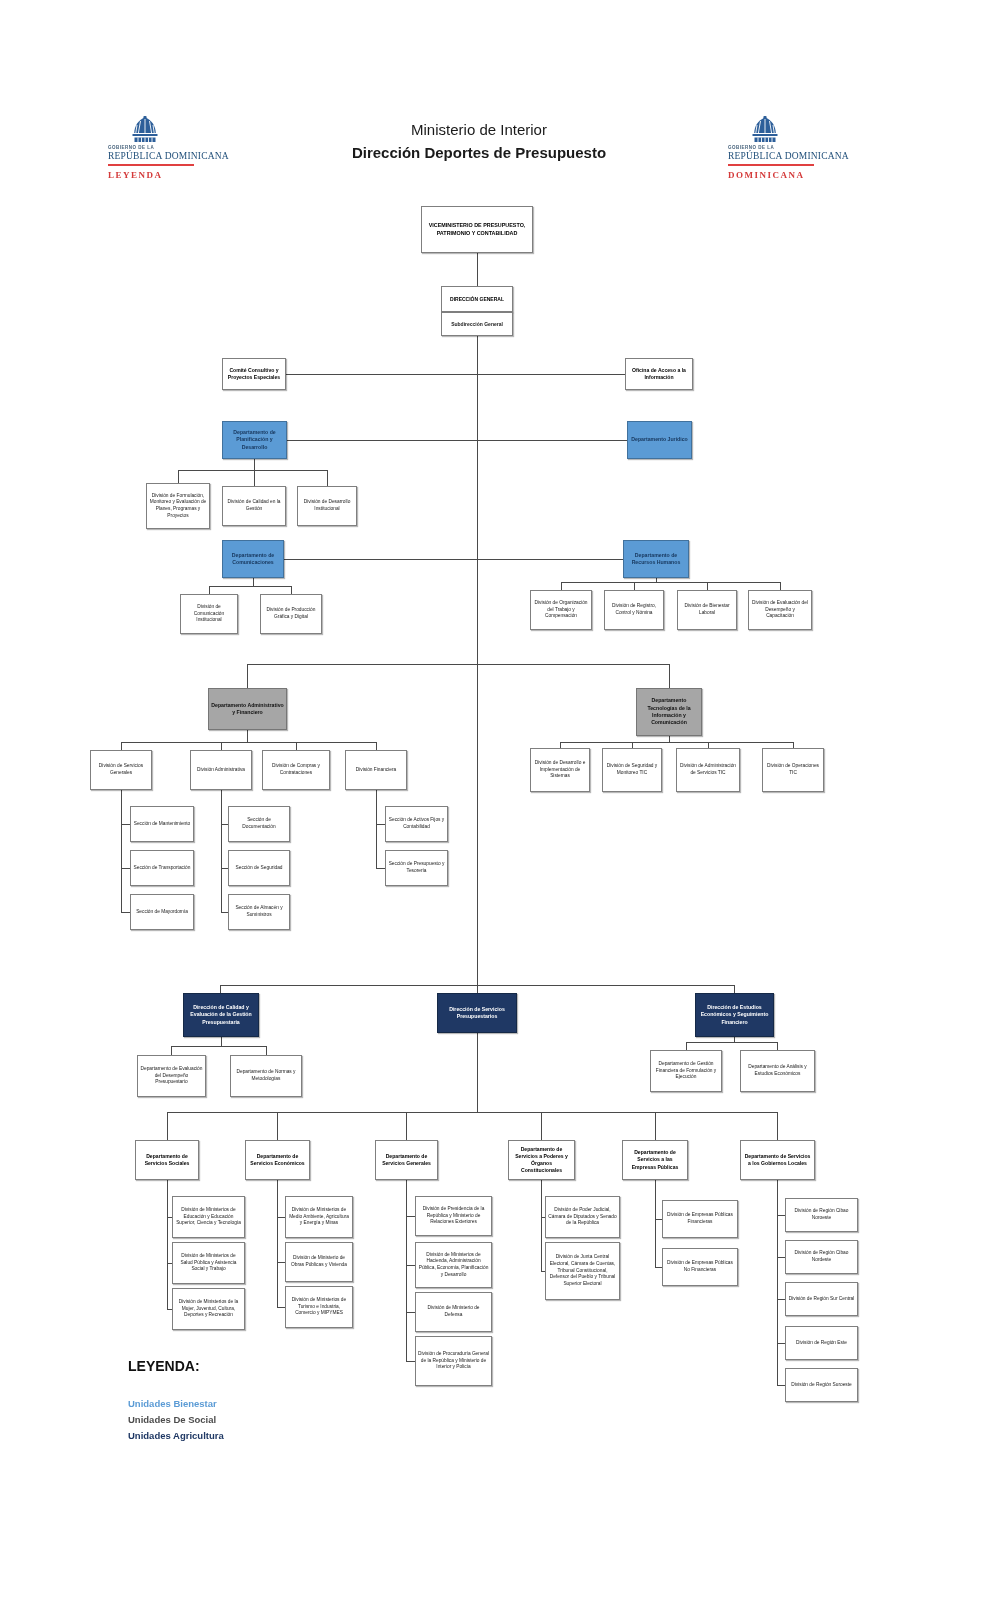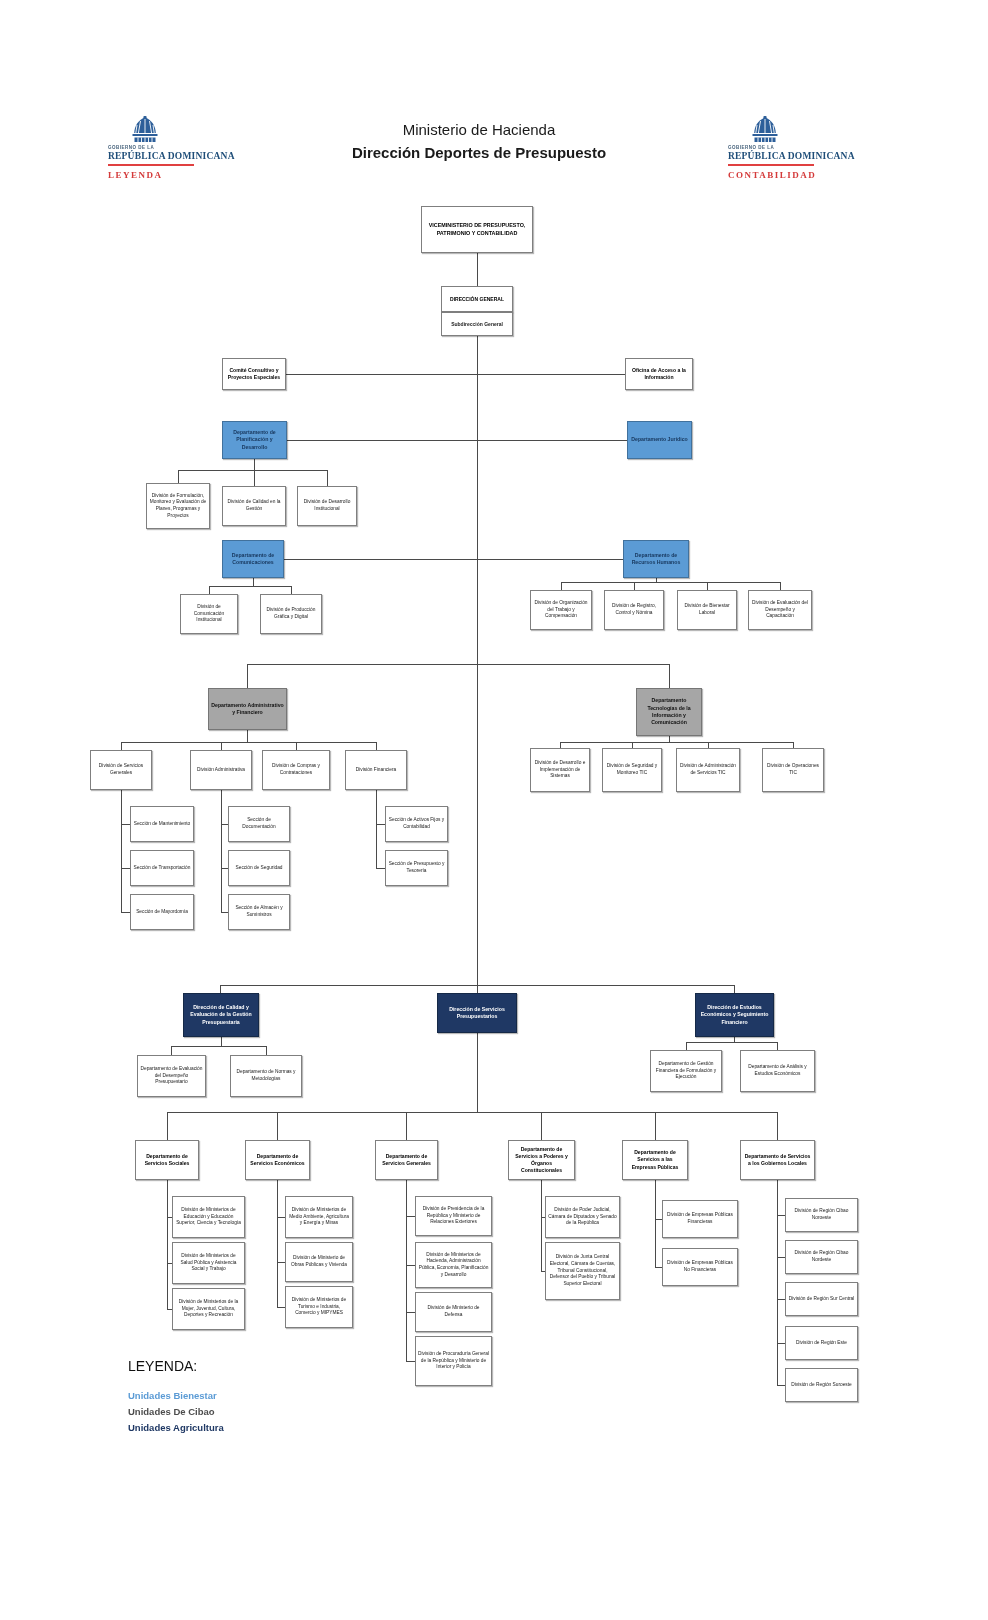--- a/index.html
+++ b/index.html
@@ -9,37 +9,37 @@
   .connectors path{stroke:#4a4a4a;stroke-width:1;fill:none;shape-rendering:crispEdges;}
 
   
   .titles{position:absolute;left:284px;top:118px;width:390px;text-align:center;line-height:1.55;}
   .t1{font-size:15px;}
   .t2{font-size:15px;font-weight:bold;}
   .t3{font-size:14px;}
   .logo{position:absolute;width:140px;text-align:left;}
   .logo .crest{display:block;margin-left:22px;margin-bottom:2px;}
   .logo .gob{font-size:4.5px;letter-spacing:.5px;color:#44607a;font-weight:bold;margin-bottom:1px;}
-  .logo .rep{font-family:"Liberation Serif",serif;font-size:9.5px;color:#1F4E79;font-weight:bold;letter-spacing:.2px;}
+  .logo .rep{font-family:"Liberation Serif",serif;font-size:9.5px;color:#1F4E79;font-weight:normal;letter-spacing:.2px;}
   .logo .redline{width:86px;height:2px;background:#E04040;margin:3px 0 4px 0;}
   .logo .entity{font-family:"Liberation Serif",serif;font-size:9px;font-weight:bold;color:#D43A3A;letter-spacing:1.5px;}
 
   
   .node{position:absolute;background:#fff;border:1px solid #7f7f7f;box-shadow:1px 1px 1px rgba(0,0,0,.28);
         display:flex;align-items:center;justify-content:center;text-align:center;
         font-size:4.8px;line-height:1.4;color:#1a1a1a;padding:1px 2px;box-sizing:border-box;}
   .node.caps{font-weight:bold;font-size:5.4px;color:#000;}
   .node.blue{background:#5B9BD5;border-color:#41719C;font-weight:bold;color:#17375D;font-size:5.2px;}
   .node.gray{background:#A6A6A6;border-color:#767676;font-weight:bold;color:#101010;font-size:5.2px;}
   .node.navy{background:#1F3864;border-color:#152947;font-weight:bold;color:#ffffff;font-size:5.2px;}
   .node.deptbold{font-weight:bold;font-size:5.1px;color:#000;}
 
   
   .legend{position:absolute;left:128px;top:1358px;}
-  .legend .lg-title{font-size:14px;font-weight:normal;color:#111;margin-bottom:16px;}
+  .legend .lg-title{font-size:14px;font-weight:bold;color:#111;margin-bottom:24px;}
   .legend .lg-item{font-size:9.5px;font-weight:bold;margin-bottom:5px;}
   .lg-asesoras{color:#5B9BD5;}
   .lg-apoyo{color:#4d4d4d;}
   .lg-sustantivas{color:#1F3864;}
 </style>
 </head>
 <body>
 
 <div class="page">
 
@@ -80,41 +80,41 @@
         <path d="M8 21.5 L8 26 M11.5 21.5 L11.5 26 M15 21.5 L15 26 M18.5 21.5 L18.5 26 M22 21.5 L22 26"></path>
       </g>
     </svg>
     <div class="gob">GOBIERNO DE LA</div>
     <div class="rep">REPÚBLICA DOMINICANA</div>
     <div class="redline"></div>
     <div class="entity">LEYENDA</div>
   </div>
 
   <div class="titles">
-    <div class="t1">Ministerio de Hacienda</div>
+    <div class="t1">Ministerio de Interior</div>
     <div class="t2">Dirección Deportes de Presupuesto</div>
   </div>
 
   <div class="logo" style="left:728px;top:116px;">
     <svg class="crest" width="30" height="27" viewBox="0 0 30 27">
       <g fill="#2D5F9A">
         <rect x="13.4" y="0" width="3.2" height="3.2" rx="1"></rect>
         <path d="M15 1.5 C8 4 4.5 10 4.2 17 L25.8 17 C25.5 10 22 4 15 1.5 Z"></path>
         <rect x="2.5" y="18" width="25" height="2"></rect>
         <rect x="4.5" y="21.5" width="21" height="4.5"></rect>
       </g>
       <g stroke="#ffffff" stroke-width="0.9">
         <path d="M15 3 L15 17 M10.5 5 L8.4 17 M19.5 5 L21.6 17 M7 9 L5.8 17 M23 9 L24.2 17"></path>
         <path d="M8 21.5 L8 26 M11.5 21.5 L11.5 26 M15 21.5 L15 26 M18.5 21.5 L18.5 26 M22 21.5 L22 26"></path>
       </g>
     </svg>
     <div class="gob">GOBIERNO DE LA</div>
     <div class="rep">REPÚBLICA DOMINICANA</div>
     <div class="redline"></div>
-    <div class="entity">CONTABILIDAD</div>
+    <div class="entity">DOMINICANA</div>
   </div>
 
   <div class="node caps" style="left:421px;top:206px;width:112px;height:47px;">VICEMINISTERIO DE PRESUPUESTO, PATRIMONIO Y CONTABILIDAD</div>
   <div class="node caps" style="left:441px;top:286px;width:72px;height:26px;font-size:5px;">DIRECCIÓN GENERAL</div>
   <div class="node" style="left:441px;top:312px;width:72px;height:24px;font-weight:bold;font-size:5px;">Subdirección General</div>
 
   <div class="node deptbold" style="left:222px;top:358px;width:64px;height:32px;">Comité Consultivo y Proyectos Especiales</div>
   <div class="node deptbold" style="left:625px;top:358px;width:68px;height:32px;">Oficina de Acceso a la Información</div>
 
   <div class="node blue" style="left:222px;top:421px;width:65px;height:38px;">Departamento de Planificación y Desarrollo</div>
@@ -197,17 +197,17 @@
 
   <div class="node" style="left:785px;top:1198px;width:73px;height:34px;">División de Región Cibao Noroeste</div>
   <div class="node" style="left:785px;top:1240px;width:73px;height:34px;">División de Región Cibao Nordeste</div>
   <div class="node" style="left:785px;top:1282px;width:73px;height:34px;">División de Región Sur Central</div>
   <div class="node" style="left:785px;top:1326px;width:73px;height:34px;">División de Región Este</div>
   <div class="node" style="left:785px;top:1368px;width:73px;height:34px;">División de Región Suroeste</div>
 
   <div class="legend">
     <div class="lg-title">LEYENDA:</div>
     <div class="lg-item lg-asesoras">Unidades Bienestar</div>
-    <div class="lg-item lg-apoyo">Unidades De Cibao</div>
+    <div class="lg-item lg-apoyo">Unidades De Social</div>
     <div class="lg-item lg-sustantivas">Unidades Agricultura</div>
   </div>
 
 </div>
 
 </body></html>

